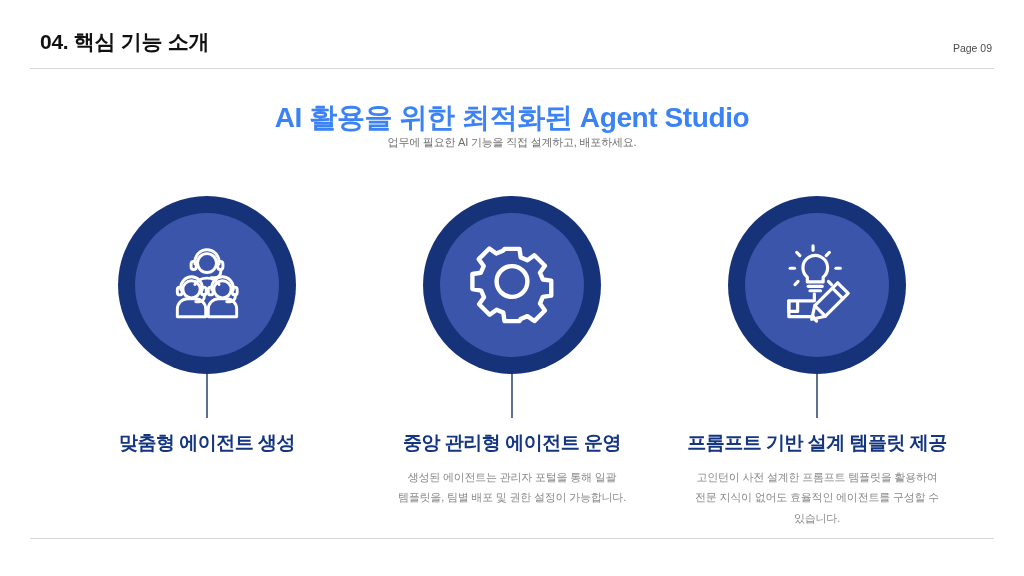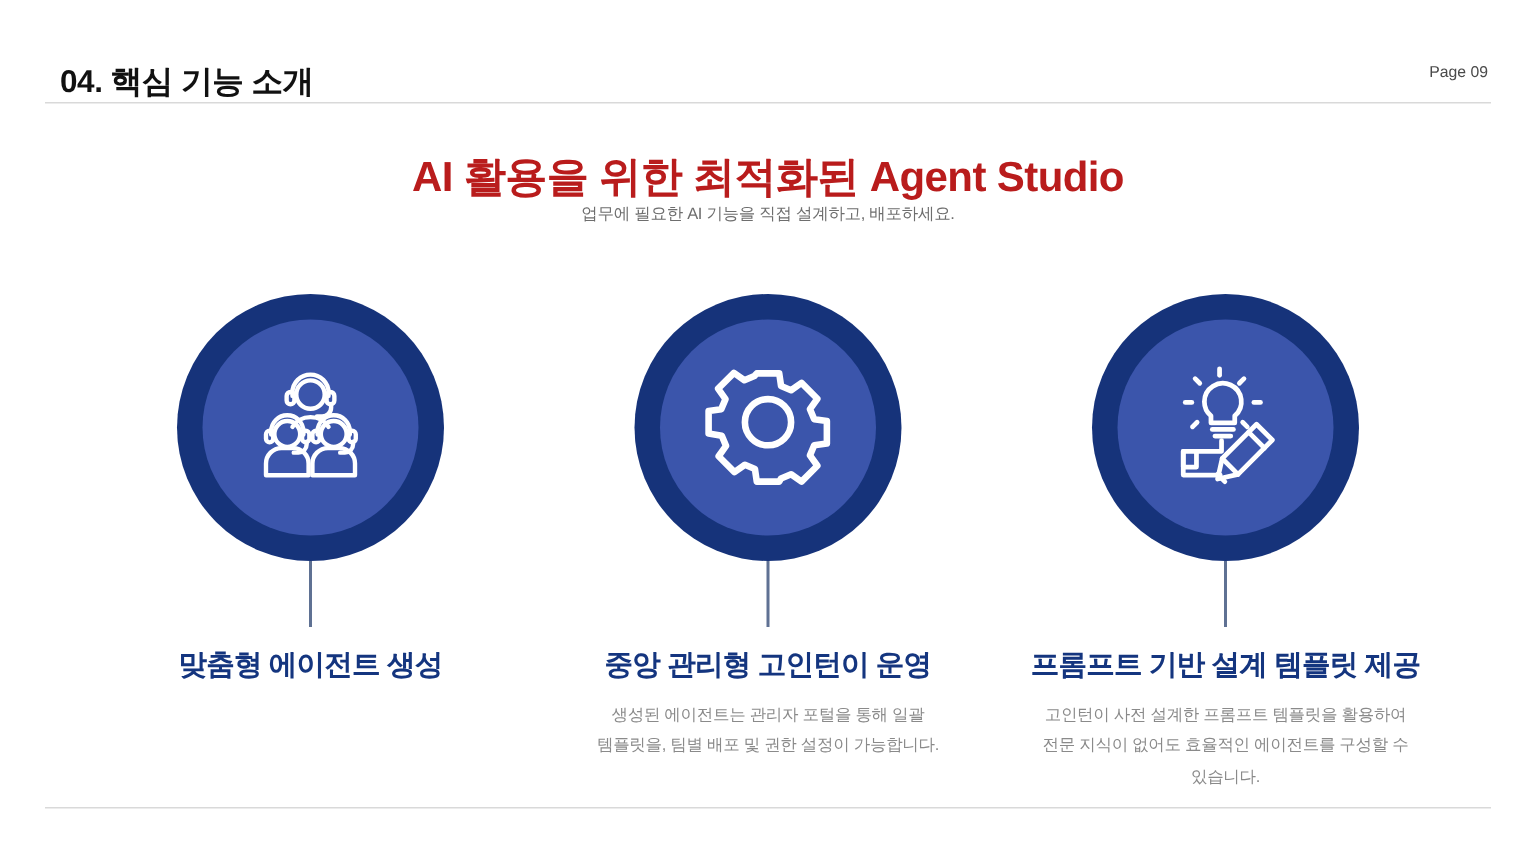--- a/index.html
+++ b/index.html
@@ -25,21 +25,21 @@
   .header {
     position: absolute;
     left: 0;
     top: 0;
     width: 1024px;
     height: 70px;
   }
   .header-title {
     position: absolute;
     left: 40px;
-    top: 40px;
+    top: 28px;
     font-size: 21px;
     font-weight: 700;
     letter-spacing: -0.3px;
     color: #111111;
     white-space: nowrap;
   }
   .page-label {
     position: absolute;
     right: 32px;
     top: 42px;
@@ -62,21 +62,21 @@
   .title-block {
     position: absolute;
     left: 0;
     top: 100px;
     width: 1024px;
     text-align: center;
   }
   .main-title {
     font-size: 28px;
     font-weight: 700;
-    color: #b91c1c;
+    color: #3b82f6;
     letter-spacing: -0.4px;
     line-height: 1.25;
   }
   .subtitle {
     margin-top: 0;
     font-size: 11px;
     font-weight: 400;
     color: #6e6e6e;
     letter-spacing: -0.2px;
   }
@@ -202,21 +202,21 @@
         <div class="badge-inner">
           <span>
             <svg width="88" height="88" viewBox="0 0 100 100" fill="none" stroke="#ffffff" stroke-width="5" stroke-linecap="round" stroke-linejoin="round">
               <path d="M41.5 9h17l1.4 9.6 7.6 3.2 7.9-5.6 12 12-5.6 7.9 3.2 7.6 9.6 1.4v17l-9.6 1.4-3.2 7.6 5.6 7.9-12 12-7.9-5.6-7.6 3.2L58.5 91h-17l-1.4-9.6-7.6-3.2-7.9 5.6-12-12 5.6-7.9-3.2-7.6L5 54.5v-17l9.6-1.4 3.2-7.6-5.6-7.9 12-12 7.9 5.6 7.6-3.2z"></path>
               <circle cx="50" cy="46" r="17.5"></circle>
             </svg>
           </span>
         </div>
       </div>
       <div class="connector"></div>
-      <div class="col-heading">중앙 관리형 고인턴이 운영</div>
+      <div class="col-heading">중앙 관리형 에이전트 운영</div>
       <div class="col-body">생성된 에이전트는 관리자 포털을 통해 일괄 템플릿을, 팀별 배포 및 권한 설정이 가능합니다.</div>
     </div>
 
     <div class="column">
       <div class="badge">
         <div class="badge-inner">
           <span>
             <svg width="88" height="88" viewBox="0 0 100 100" fill="none" stroke="#ffffff" stroke-width="3.6" stroke-linecap="round" stroke-linejoin="round">
 
               <path d="M34 30.5a14 14 0 1 1 23 10.7v5.3H39v-5.3A14 14 0 0 1 34 30.5z"></path>

